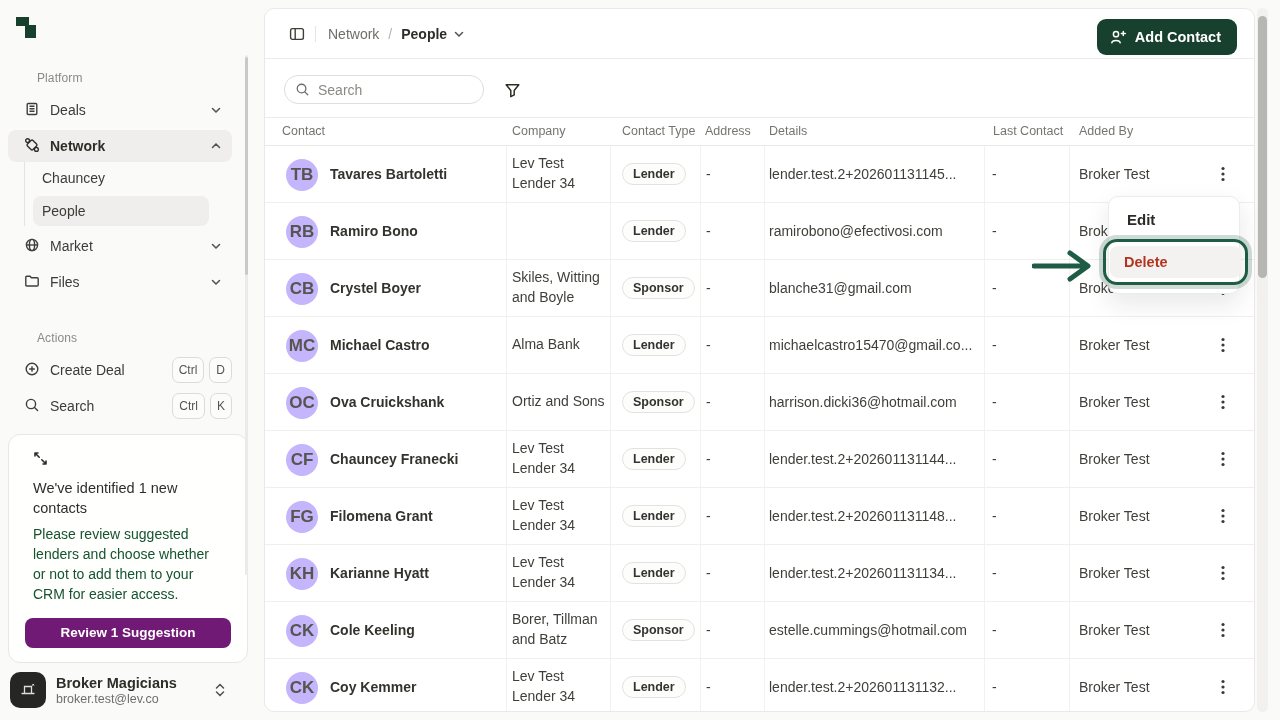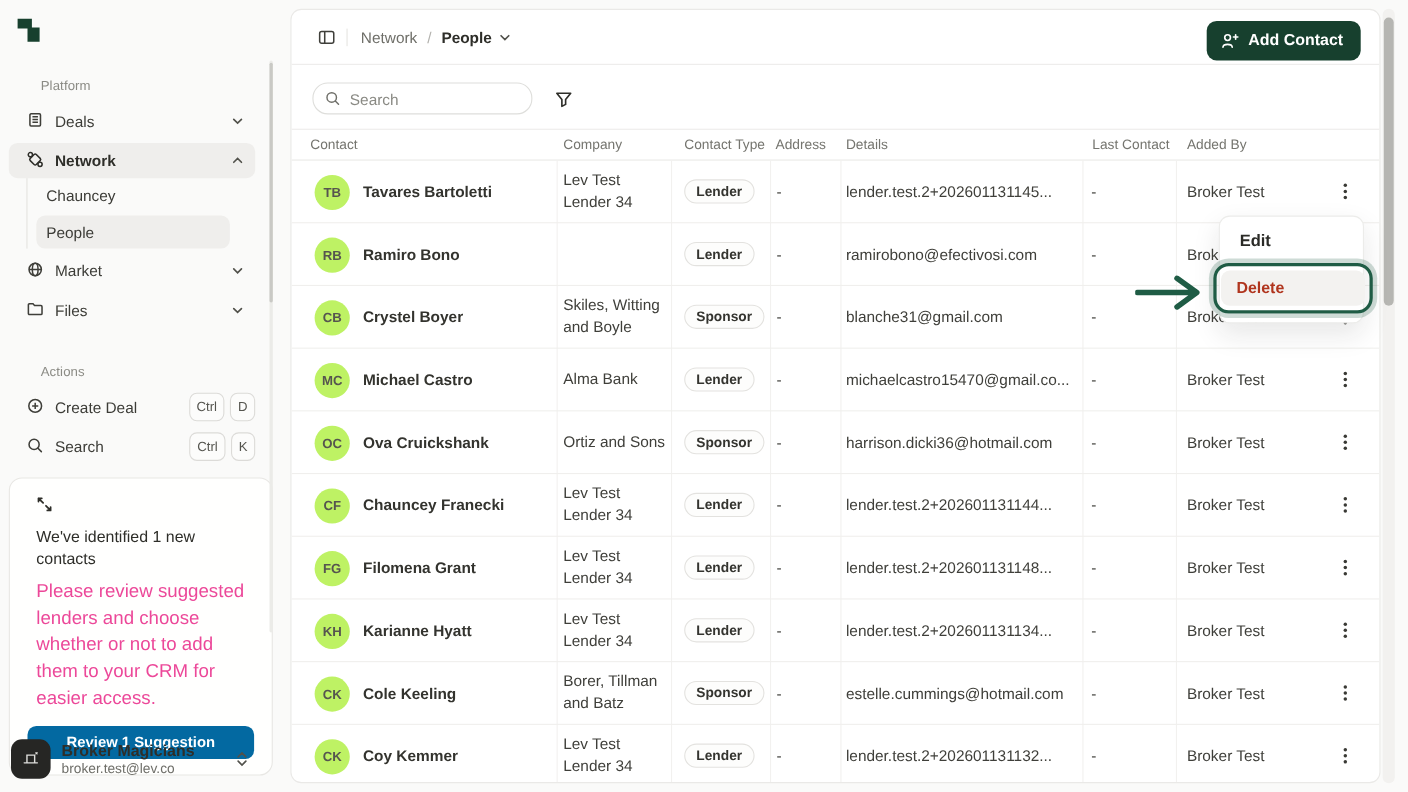--- a/index.html
+++ b/index.html
@@ -25,23 +25,23 @@
   .kbd + .kbd { margin-left:5px; }
   .action-row { position:absolute; left:8px; width:240px; height:32px; display:flex; align-items:center;
                 padding:0 16px; border-radius:8px; font-size:14px; cursor:pointer; }
   .action-row .lbl { margin-left:10px; }
   .action-row .keys { margin-left:auto; display:flex; }
 
   .suggest-card { position:absolute; left:8px; top:434px; width:240px; background:#fffffe;
                   border:1px solid #e8e7e4; border-radius:12px; padding:16px 16px 14px 16px; }
   .suggest-card .ic { margin-left:8px; }
   .suggest-title { margin:8px 0 0 8px; font-size:14.5px; font-weight:400; color:#2e2e29; line-height:1.38; width:180px; }
-  .suggest-body { margin:7px 0 0 8px; font-size:17px; color:#ec4899; line-height:1.42; width:190px; }
+  .suggest-body { margin:7px 0 0 8px; font-size:14px; color:#14532d; line-height:1.42; width:190px; }
   .suggest-btn { margin-top:13px; width:100%; height:30px; border:none; border-radius:8px;
-                 background:#0369a1; color:#fff; font-family:inherit; font-size:13.5px; font-weight:700; cursor:pointer; }
+                 background:#701a75; color:#fff; font-family:inherit; font-size:13.5px; font-weight:700; cursor:pointer; }
 
   .account { position:absolute; left:8px; top:668px; width:240px; height:44px; display:flex; align-items:center; cursor:pointer; }
   .acct-avatar { width:36px; height:36px; border-radius:10px; background:#262624; margin-left:2px;
                  display:flex; align-items:center; justify-content:center; flex:0 0 auto; }
   .acct-text { margin-left:10px; }
   .acct-name { font-size:14.5px; font-weight:700; color:#2e2e29; }
   .acct-email { font-size:12.5px; color:#6f6f69; margin-top:1px; }
   .acct-chev { margin-left:auto; margin-right:22px; display:flex; }
 
   .sb-track { position:absolute; left:245px; top:55px; width:3px; height:520px; background:#ebebe8; border-radius:2px; }
@@ -71,22 +71,22 @@
   .search-box input::placeholder { color:#8a8a84; }
   .filter-btn { position:absolute; left:232px; top:16px; width:30px; height:30px; display:flex; align-items:center;
                 justify-content:center; background:none; border:none; cursor:pointer; }
 
   .thead { position:absolute; left:0; top:109px; width:100%; height:28px; border-bottom:1px solid #eae9e7; }
   .th { position:absolute; top:6px; font-size:12.5px; color:#75756f; }
   .rows { position:absolute; left:0; top:137px; width:100%; height:567px; }
   .colsep { position:absolute; top:0; bottom:0; width:1px; background:#f2f1ef; }
   .row { position:relative; height:57px; border-bottom:1px solid #f0efed; cursor:pointer; }
   .cell { position:absolute; top:0; height:100%; display:flex; align-items:center; font-size:14px; color:#3f3f3a; }
-  .avatar { left:21px; width:32px; height:32px; top:12.5px; border-radius:50%; background:#bef264; color:#56554f;
-            font-size:12px; font-weight:600; display:flex; align-items:center; justify-content:center; }
+  .avatar { left:21px; width:32px; height:32px; top:12.5px; border-radius:50%; background:#c4b5fd; color:#56554f;
+            font-size:17px; font-weight:600; display:flex; align-items:center; justify-content:center; }
   .c-name { left:65px; font-weight:700; color:#33332e; }
   .c-company { left:247px; width:97px; line-height:1.4; }
   .c-type { left:357px; }
   .badge { display:inline-block; padding:3px 10px; border:1px solid #e3e2df; border-radius:999px;
            background:#fdfdfc; font-size:12.5px; font-weight:600; color:#34342f; }
   .c-addr { left:441px; }
   .c-details { left:504px; width:208px; overflow:hidden; white-space:nowrap; }
   .c-last { left:727px; }
   .c-added { left:814px; }
   .kebab { left:946px; width:24px; justify-content:center; cursor:pointer; }

